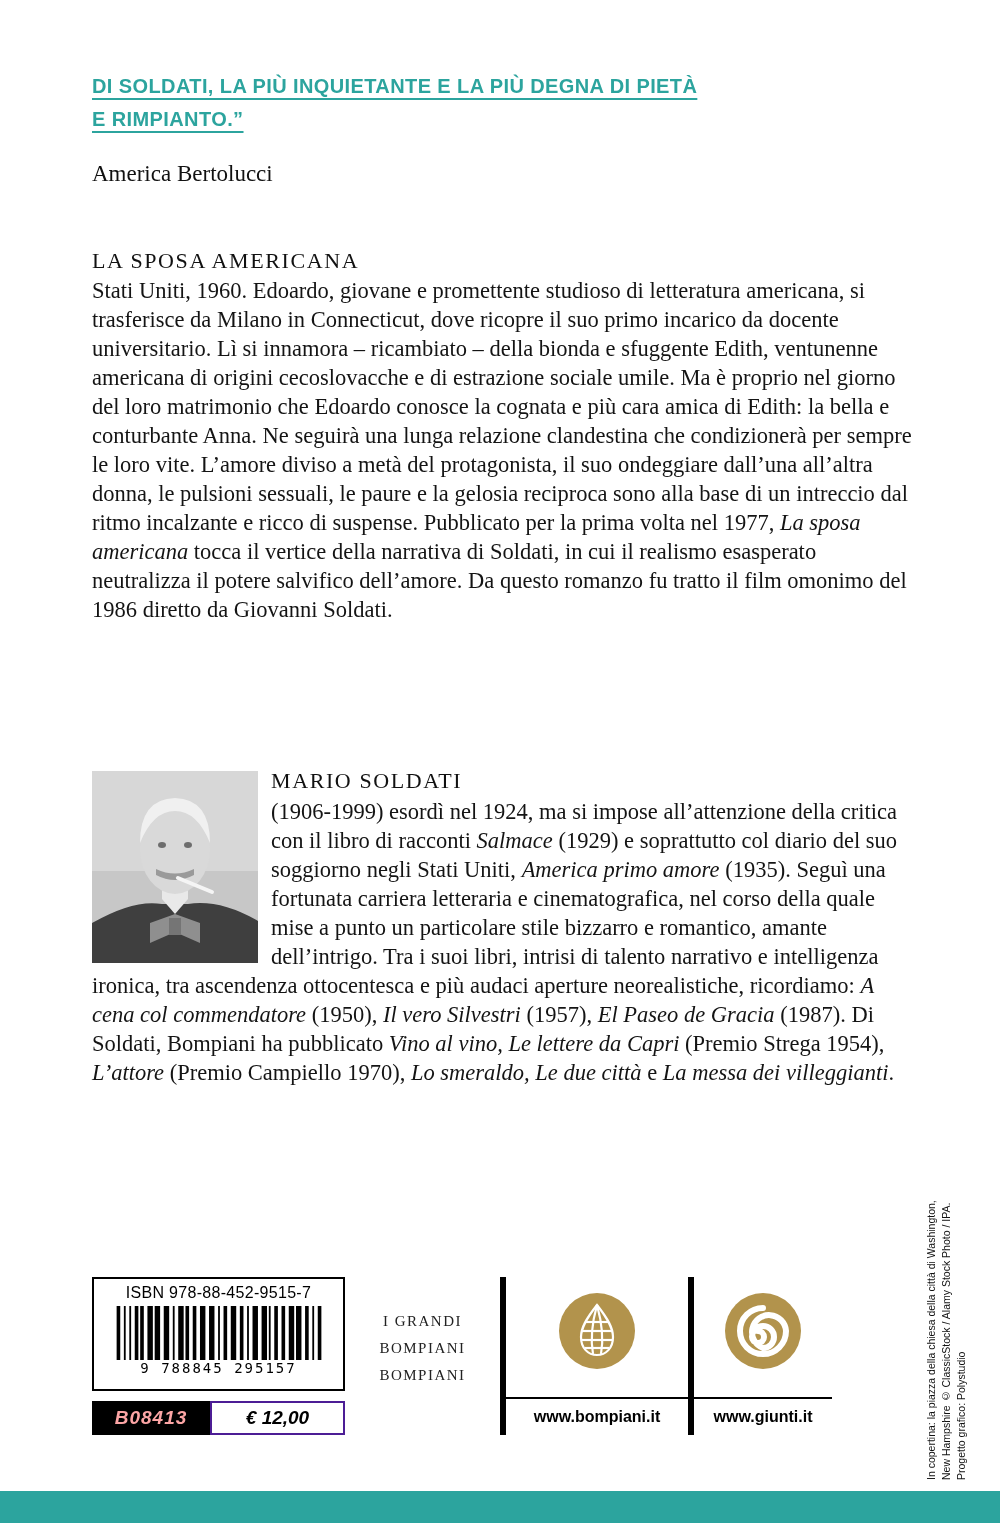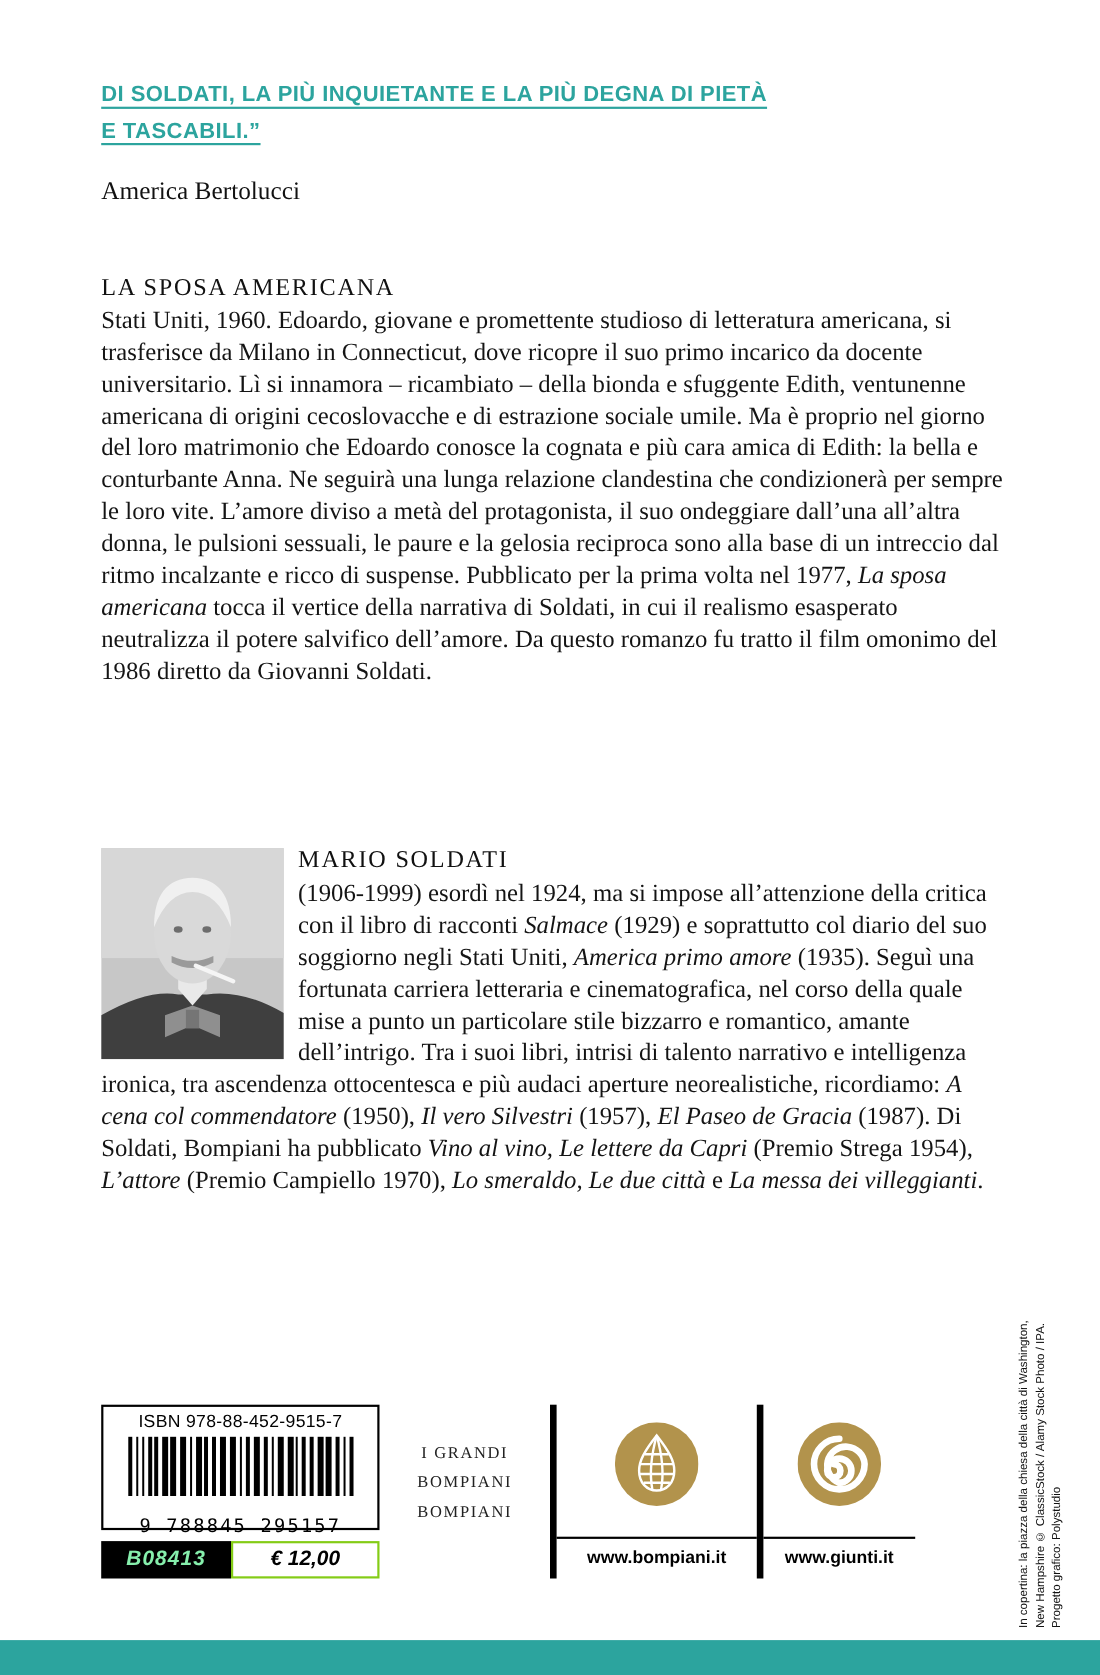--- a/index.html
+++ b/index.html
@@ -27,25 +27,25 @@
   .photo svg { width:100%; height:100%; display:block; }
   .author .section-title { margin-bottom:3px; }
 
   
   .footer { position:absolute; left:92px; top:1277px; width:740px; height:158px; font-family:"Liberation Sans", sans-serif; }
   .isbn-box { position:absolute; left:0; top:0; width:253px; height:114px; border:2px solid #000; text-align:center; background:#fff; }
   .isbn-label { font-size:16px; letter-spacing:0.3px; padding-top:5px; color:#000; }
   .barcode { width:212px; height:54px; margin:4px auto 0; display:block; }
   .barcode svg { width:100%; height:100%; display:block; }
   .barcode rect { fill:#000; }
-  .barcode-digits { font-family:"DejaVu Sans Mono", monospace; font-size:17px; letter-spacing:2px; color:#000; margin-top:18px; }
+  .barcode-digits { font-family:"DejaVu Sans Mono", monospace; font-size:14px; letter-spacing:2px; color:#000; margin-top:0; }
   .price-row { position:absolute; left:0; top:124px; width:253px; height:34px; display:flex; }
-  .code-box { width:118px; background:#000; color:#86efac; font-weight:700; font-style:italic; font-size:19px;
+  .code-box { width:118px; background:#000; color:#fca5a5; font-weight:700; font-style:italic; font-size:19px;
               display:flex; align-items:center; justify-content:center; letter-spacing:1px;text-align:center; }
-  .price-box { flex:1; border:2px solid #84cc16; color:#000; font-weight:700; font-style:italic; font-size:19px;
+  .price-box { flex:1; border:2px solid #4c1d95; color:#000; font-weight:700; font-style:italic; font-size:19px;
                display:flex; align-items:center; justify-content:center; }
   .series-cell { position:absolute; left:253px; top:0; width:155px; height:158px;
                  display:flex; flex-direction:column; align-items:center; justify-content:center;
                  padding-bottom:16px; font-family:"Liberation Serif", serif; font-size:15px;
                  letter-spacing:1.5px; line-height:27px; color:#222; text-align:center; }
   .logo-cell { position:absolute; top:0; height:158px; border-left:6px solid #000000; }
   .logo-cell.bompiani { left:408px; width:188px; }
   .logo-cell.giunti { left:596px; width:144px; }
   .logo-circle { width:76px; height:76px; margin:16px auto 0; display:block; }
   .logo-circle svg { width:100%; height:100%; display:block; }
@@ -61,21 +61,21 @@
   
   .bottom-bar { position:absolute; left:0; top:1491px; width:1000px; height:32px; background:var(--teal); }
 </style>
 </head>
 <body>
 
 <div class="page">
 
   <div class="quote">
       <div>DI SOLDATI, LA PIÙ INQUIETANTE E LA PIÙ DEGNA DI PIETÀ</div>
-      <div>E TASCABILI.”</div>
+      <div>E RIMPIANTO.”</div>
     </div>
   <div class="attribution">America Bertolucci</div>
 
   <div class="synopsis">
     <div class="section-title">LA SPOSA AMERICANA</div>
     <div class="bodytext"><span>Stati Uniti, 1960. Edoardo, giovane e promettente studioso di letteratura americana, si trasferisce da Milano in Connecticut, dove ricopre il suo primo incarico da docente universitario. Lì si innamora – ricambiato – della bionda e sfuggente Edith, ventunenne americana di origini cecoslovacche e di estrazione sociale umile. Ma è proprio nel giorno del loro matrimonio che Edoardo conosce la cognata e più cara amica di Edith: la bella e conturbante Anna. Ne seguirà una lunga relazione clandestina che condizionerà per sempre le loro vite. L’amore diviso a metà del protagonista, il suo ondeggiare dall’una all’altra donna, le pulsioni sessuali, le paure e la gelosia reciproca sono alla base di un intreccio dal ritmo incalzante e ricco di suspense. Pubblicato per la prima volta nel 1977, </span><i>La sposa americana</i><span> tocca il vertice della narrativa di Soldati, in cui il realismo esasperato neutralizza il potere salvifico dell’amore. Da questo romanzo fu tratto il film omonimo del 1986 diretto da Giovanni Soldati.</span></div>
   </div>
 
   <div class="author">
     <div class="photo">

